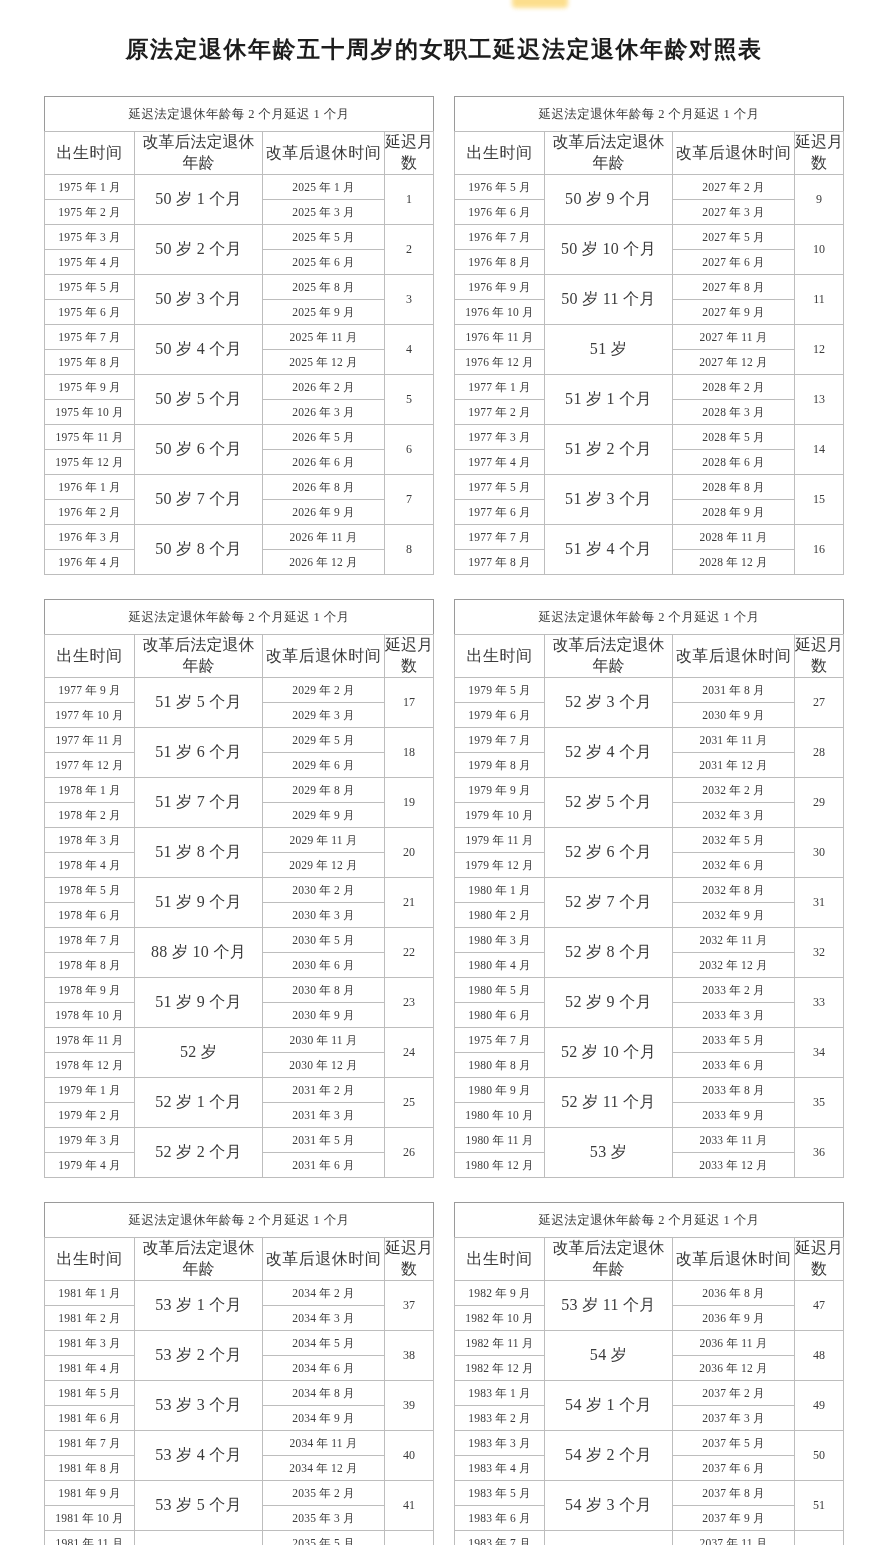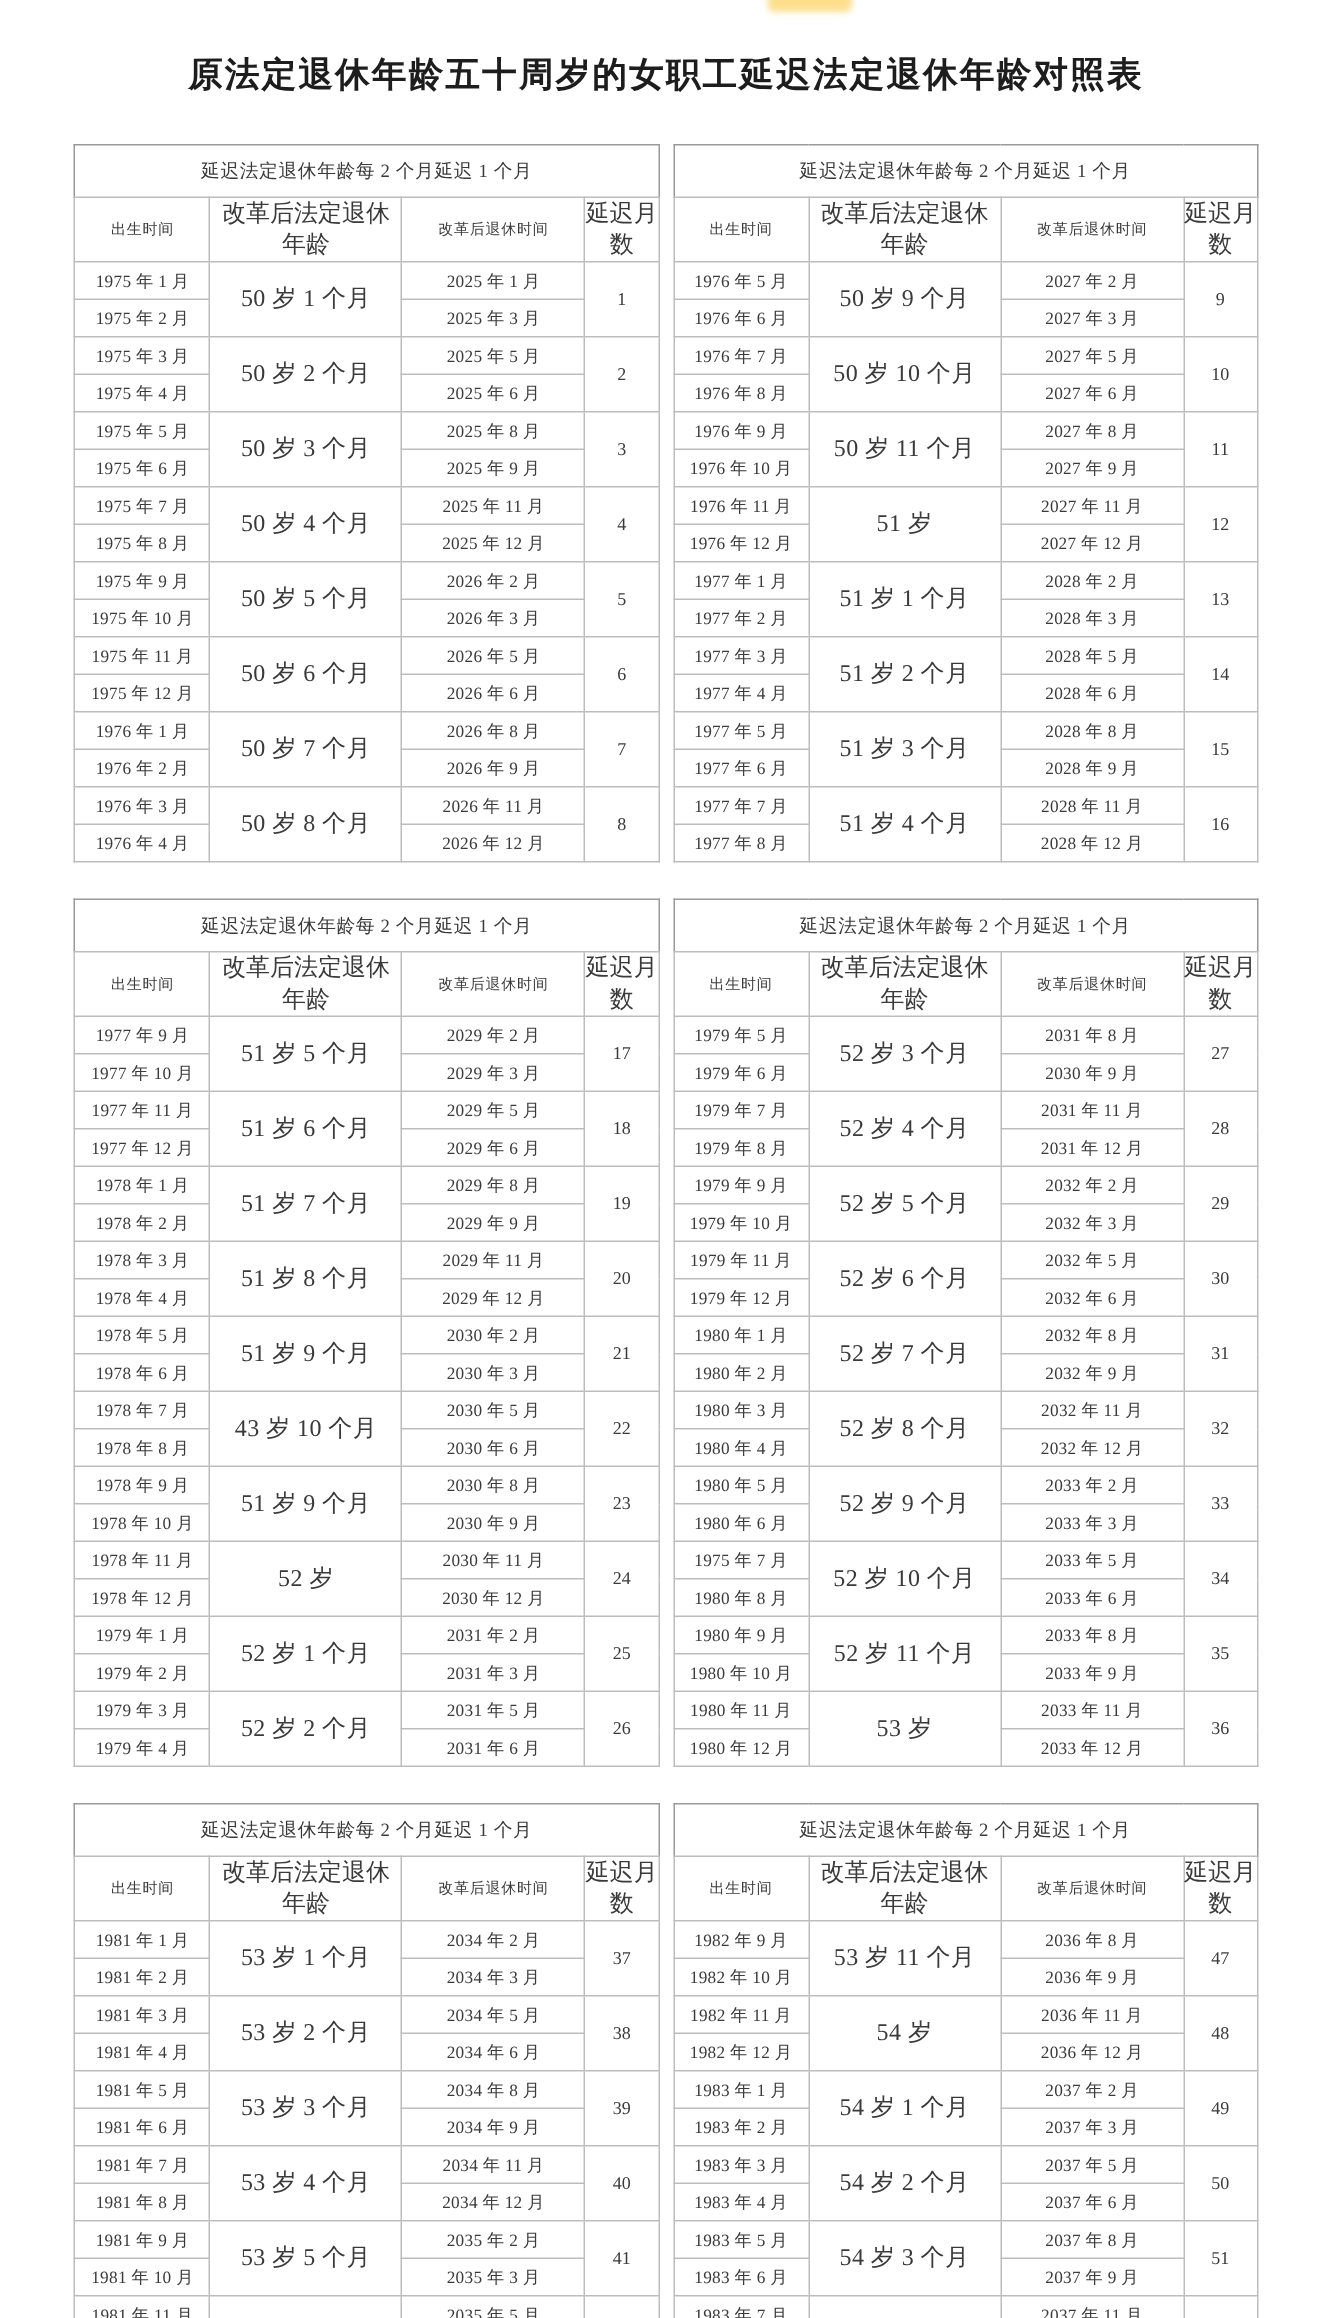--- a/index.html
+++ b/index.html
@@ -39,21 +39,21 @@
     color:#1d1d1d;
     margin:0;
     padding:34px 0 0 0;
     font-family:"Liberation Serif","DejaVu Serif",serif;
   }
   .blocks{
     padding-top:31px;
   }
   .block{
     display:flex;
-    justify-content:center;
+    justify-content:space-between;
     gap:9px;
     margin:0 auto 24px auto;
     width:800px;
   }
   .half{
     border:1px solid #9a9a9a;
     border-collapse:collapse;
     background:#fff;
     width:389px;
     table-layout:fixed;
@@ -75,21 +75,21 @@
     font-size:12.5px;
     font-weight:bold;
     letter-spacing:.4px;
     height:34px;
     color:#1f1f1f;
     border-left:1px solid #9a9a9a !important;
     border-right:1px solid #9a9a9a !important;
     border-top:1px solid #9a9a9a !important;
   }
   .colhead{
-    font-size:10px;
+    font-size:16px;
     font-weight:bold;
     letter-spacing:.5px;
     height:32px;
     color:#1f1f1f;
   }
   .colhead.small{font-size:16px;letter-spacing:0;}
   td.birth{
     font-size:11.5px;
     height:24px;
     letter-spacing:.2px;
@@ -389,21 +389,21 @@
               <td class="age" rowspan="2">51 岁 9 个月</td>
               <td class="retire-date">2030 年 2 月</td>
               <td class="delay" rowspan="2">21</td>
             </tr>
             <tr>
               <td class="birth">1978 年 6 月</td>
               <td class="retire-date">2030 年 3 月</td>
             </tr>
             <tr>
               <td class="birth">1978 年 7 月</td>
-              <td class="age" rowspan="2">43 岁 10 个月</td>
+              <td class="age" rowspan="2">88 岁 10 个月</td>
               <td class="retire-date">2030 年 5 月</td>
               <td class="delay" rowspan="2">22</td>
             </tr>
             <tr>
               <td class="birth">1978 年 8 月</td>
               <td class="retire-date">2030 年 6 月</td>
             </tr>
             <tr>
               <td class="birth">1978 年 9 月</td>
               <td class="age" rowspan="2">51 岁 9 个月</td>

